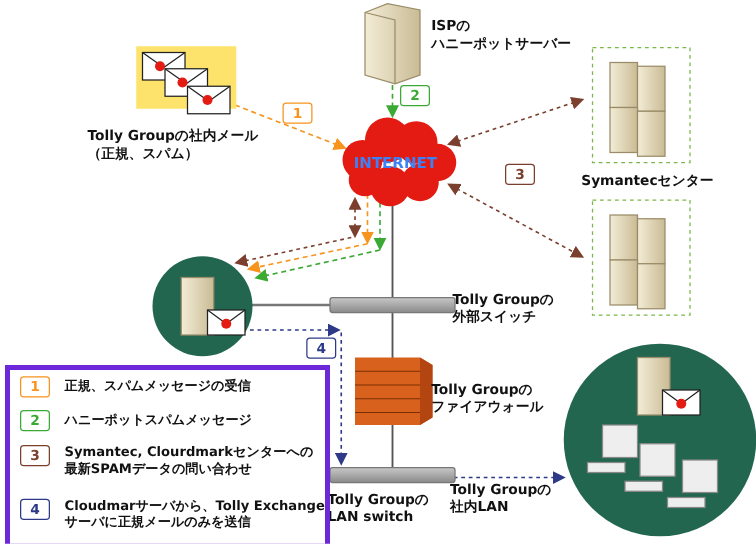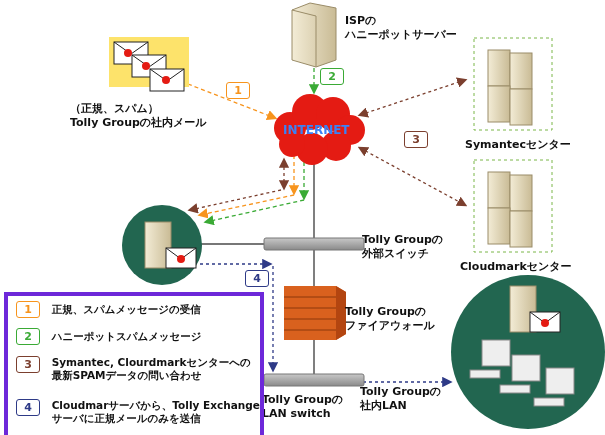--- a/index.html
+++ b/index.html
@@ -151,25 +151,24 @@
   </g>
 </svg>
 
 <div class="lbl" style="left:283px;top:123px;width:64px;color:#3b82f6;font-size:12px;">INTERNET</div>
 
 <div class="lbl" style="left:345px;top:14px;width:120px;">
   <div>ISPの</div>
   <div>ハニーポットサーバー</div>
 </div>
 <div class="lbl" style="left:70px;top:102px;width:160px;">
+  <div>Tolly Groupの社内メール</div>
   <div>（正規、スパム）</div>
-  <div>Tolly Groupの社内メール</div>
 </div>
 <div class="lbl" style="left:465px;top:138px;width:130px;">Symantecセンター</div>
-<div class="lbl" style="left:460px;top:260px;width:140px;">Cloudmarkセンター</div>
 <div class="lbl" style="left:362px;top:233px;width:100px;">
   <div>Tolly Groupの</div>
   <div>外部スイッチ</div>
 </div>
 <div class="lbl" style="left:345px;top:305px;width:100px;">
   <div>Tolly Groupの</div>
   <div>ファイアウォール</div>
 </div>
 <div class="lbl" style="left:262px;top:393px;width:100px;">
   <div>Tolly Groupの</div>

